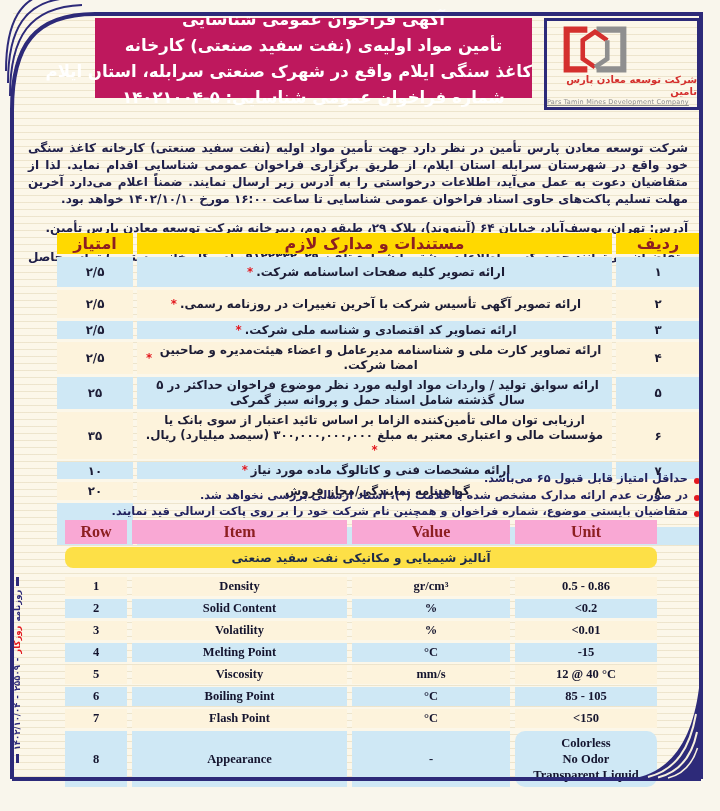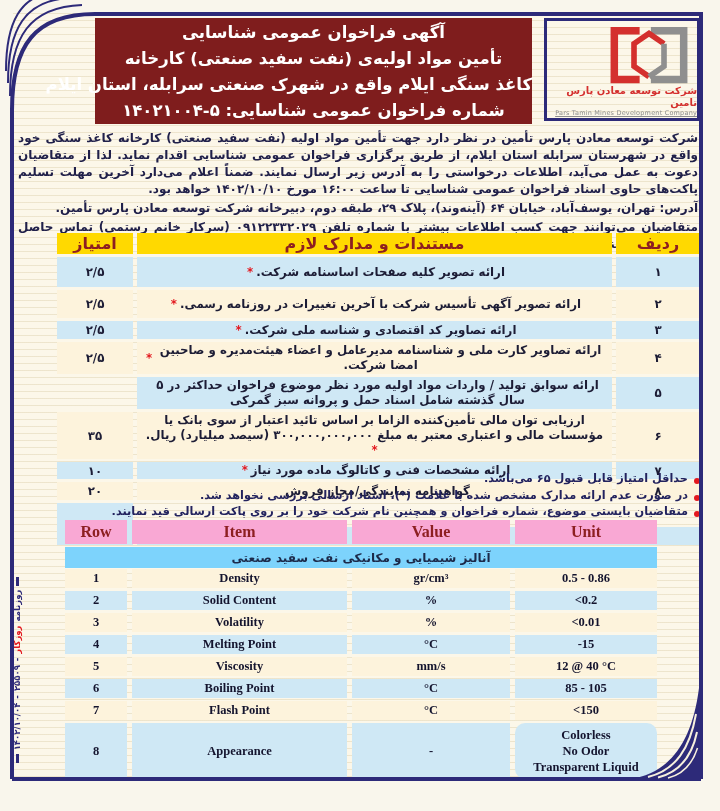--- a/index.html
+++ b/index.html
@@ -17,46 +17,46 @@
     background:
       repeating-linear-gradient(180deg, rgba(199,181,131,.28) 0 1px, transparent 1px 7px),
       #fcf7e9;
   }
 
   
   .frame{position:absolute;left:0;top:0;z-index:30;pointer-events:none;}
 
   
   .banner{
-    position:absolute;left:95px;top:18px;width:437px;height:106px;z-index:10;
-    background:#7f1d1d;color:#fff;text-align:center;direction:rtl;
+    position:absolute;left:95px;top:18px;width:437px;height:80px;z-index:10;
+    background:#be185d;color:#fff;text-align:center;direction:rtl;
     display:flex;flex-direction:column;justify-content:center;gap:1px;
     font-weight:700;
   }
   .banner .bl{line-height:25px;font-size:16.5px;white-space:nowrap;}
   .banner .bl4 span{unicode-bidi:isolate;margin-top:8px;}
 
   
   .logoBox{
-    position:absolute;left:544px;top:18px;width:156px;height:103px;z-index:10;
+    position:absolute;left:544px;top:18px;width:156px;height:92px;z-index:10;
     border:3px solid #2d2a79;box-sizing:border-box;
-    display:flex;flex-direction:column;align-items:flex-end;justify-content:flex-start;
+    display:flex;flex-direction:column;align-items:flex-start;justify-content:flex-start;
     padding-top:4px;
   }
   .logoBox .faName{color:#d4302e;font-weight:800;font-size:10px;line-height:12px;direction:rtl;}
   .logoBox .enName{color:#8c8c8c;font-size:6.5px;line-height:9px;letter-spacing:.2px;text-decoration:underline;}
 
   
   .bodyText{
     position:absolute;left:16px;top:128px;width:684px;z-index:10;
     direction:rtl;text-align:justify;color:#20204a;
     font-size:12px;line-height:17px;font-weight:600;
   }
   .bodyText .company{font-weight:800;}
-  .bodyText p{margin:2px;}
+  .bodyText p{margin:12px;}
 
   
   .t1{position:absolute;left:57px;top:233px;width:643px;z-index:10;direction:rtl;
       font-size:11.8px;font-weight:700;color:#1c1c35;}
   .t1 .r{display:grid;grid-template-columns:84px 1fr 76px;column-gap:4px;margin-bottom:3px;}
   .t1 .r > div{display:flex;align-items:center;justify-content:center;text-align:center;padding:1px 6px;box-sizing:border-box;}
   .t1 .hd > div{background:#ffd900;color:#8d1f21;font-size:16px;min-height:19px;}
   .t1 .blue > div{background:#cfe8f5;}
   .t1 .cream > div{background:#fdf3dc;}
   .t1 .h30 > div{min-height:30px;}
@@ -73,23 +73,23 @@
          color:#23235e;font-size:11.3px;font-weight:700;}
   .note{display:flex;align-items:center;gap:6px;line-height:15.5px;margin-bottom:1px;}
   .bullet{flex:0 0 auto;width:6px;height:6px;border-radius:50%;background:#e3181f;margin-top:5px;}
 
   
   .t2{position:absolute;left:65px;top:520px;width:592px;z-index:10;direction:ltr;
       font-family:"Liberation Serif","DejaVu Serif",serif;font-size:12.5px;font-weight:700;color:#14142e;}
   .t2 .r{display:grid;grid-template-columns:62px 215px 158px 1fr;column-gap:5px;margin-bottom:3px;}
   .t2 .r > div{display:flex;align-items:center;justify-content:center;text-align:center;padding:0 4px;box-sizing:border-box;min-height:19px;}
   .t2 .hd > div{background:#f9a8d4;color:#8d1f21;min-height:24px;font-size:16px;}
-  .t2 .sub{background:#7dd3fc;min-height:21px;display:flex;align-items:center;justify-content:center;
+  .t2 .sub{background:#fde047;min-height:21px;display:flex;align-items:center;justify-content:center;
            direction:rtl;font-family:"DejaVu Sans","Liberation Sans",sans-serif;
-           font-size:12px;font-weight:700;color:#1c2a4a;margin-bottom:1px;}
+           font-size:12px;font-weight:700;color:#1c2a4a;margin-bottom:9px;border-radius:8px;}
   .t2 .cream > div{background:#fdf3dc;}
   .t2 .blue > div{background:#cfe8f5;}
   .t2 .tall > div{min-height:56px;}
   .t2 .pre{white-space:pre-line;line-height:16px;border-radius:10px;}
 
   
   .credit{
     position:absolute;left:-62px;top:662px;width:158px;height:16px;z-index:20;
     transform:rotate(-90deg);
     display:flex;align-items:center;justify-content:center;gap:4px;
@@ -170,20 +170,21 @@
           <span class="star">*</span>
         </div>
       <div>۲/۵</div>
     </div>
     <div class="r blue h17">
       <div>۵</div>
       <div class="docCell">
           <span>ارائه سوابق تولید / واردات مواد اولیه مورد نظر موضوع فراخوان حداکثر در ۵ سال گذشته شامل اسناد حمل و پروانه سبز گمرکی</span>
           <span class="star"></span>
         </div>
+      <div>۲۵</div>
     </div>
     <div class="r cream h34">
       <div>۶</div>
       <div class="docCell">
           <span>ارزیابی توان مالی تأمین‌کننده الزاما بر اساس تائید اعتبار از سوی بانک یا مؤسسات مالی و اعتباری معتبر به مبلغ ۳۰۰,۰۰۰,۰۰۰,۰۰۰ (سیصد میلیارد) ریال.</span>
           <span class="star">*</span>
         </div>
       <div>۳۵</div>
     </div>
     <div class="r blue h17">

